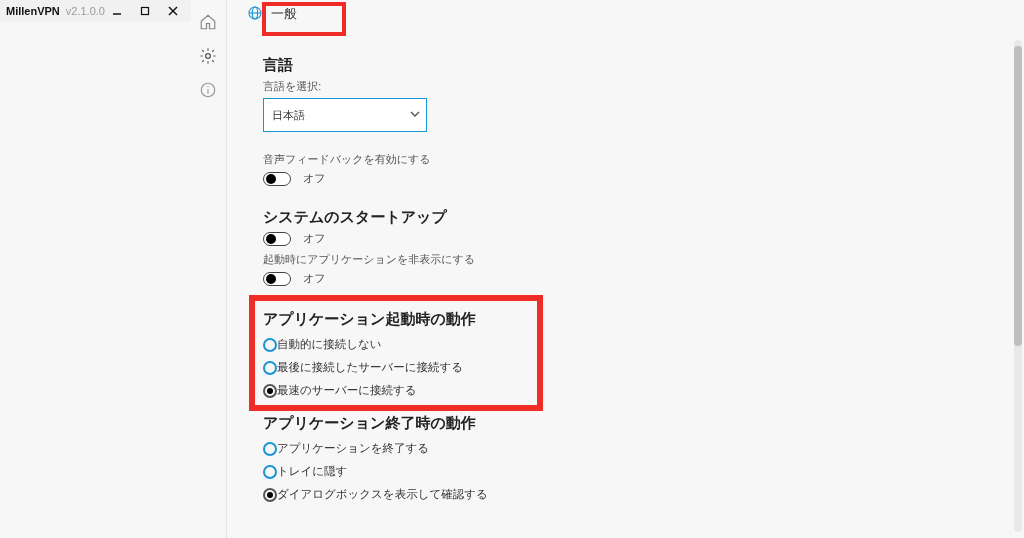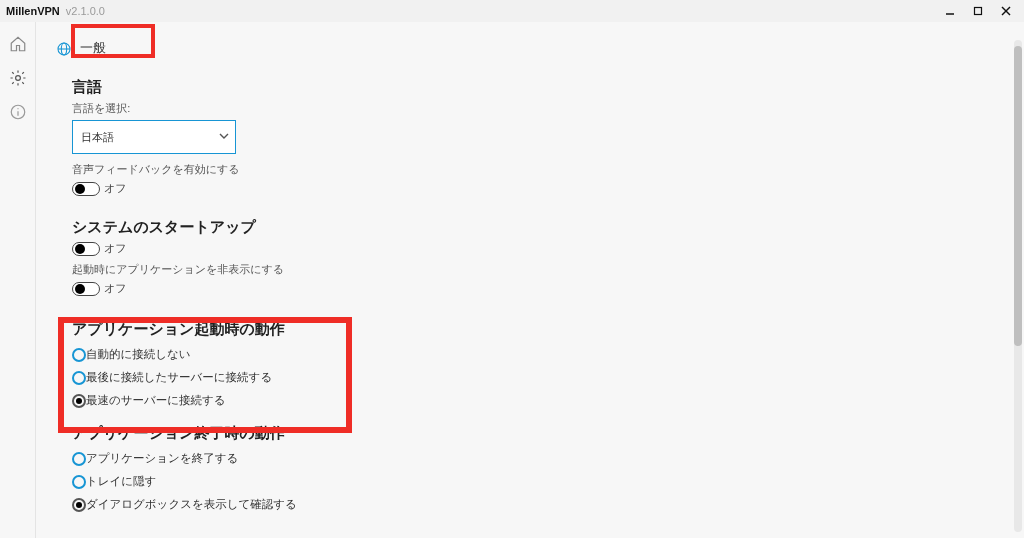--- a/index.html
+++ b/index.html
@@ -4,21 +4,21 @@
 <style>
   * { box-sizing: border-box; margin: 0; padding: 0; }
   html, body { height: 100%; width: 100%; }
   body {
     font-family: "Yu Gothic UI", "Meiryo", sans-serif;
     font-size: 12px;
     color: #333;
     background: #f7f7f7;
     overflow: hidden;
   }
-  .window { width: 1024px; height: 538px; background: #f7f7f7; display: flex; flex-direction: column; }
+  .window { width: 1024px; height: 538px; background: #f7f7f7; display: flex; flex-direction: row; }
 
   
   .titlebar {
     height: 22px;
     background: #f1f1f1;
     display: flex;
     align-items: center;
     padding: 0 6px;
     font-size: 11px;
     color: #444;
@@ -55,21 +55,21 @@
   .main { flex: 1; display: flex; flex-direction: column; min-width: 0; background:#f7f7f7; }
 
   
   .tabs {
     height: 40px;
     display: flex; align-items: center;
     padding-left: 6px;
     position: relative;
   }
   .tab {
-    display: flex; align-items: flex-end; gap: 8px;
+    display: flex; align-items: flex-start; gap: 8px;
     height: 30px; padding: 0 14px;
     font-size: 13px; color: #999;
   }
   .tab.active { color: #333; }
   .tab .ticon { color:#1795d4; font-size:14px; display:inline-flex; }
   .tab .ticon.gray { color:#bbb; }
   .tab-highlight {
     position: absolute;
     top: 2px; left: 35px;
     width: 84px; height: 34px;
@@ -96,21 +96,21 @@
     padding: 0 8px;
     font-size: 11px;
     color: #333;
   }
   .langselect .chev {
     position: absolute; right: 6px; top: 50%; transform: translateY(-50%);
     color:#666;
   }
 
   
-  .toggle-row { display: flex; align-items: flex-end; gap: 4px; margin-top: 4px; margin-bottom: 6px; }
+  .toggle-row { display: flex; align-items: flex-end; gap: 12px; margin-top: 4px; margin-bottom: 6px; }
   .toggle {
     width: 28px; height: 14px;
     border: 1px solid #444; border-radius: 8px;
     background: #fff;
     position: relative;
   }
   .toggle .knob {
     width: 10px; height: 10px;
     background: #000; border-radius: 50%;
     position: absolute; top: 1px; left: 2px;
@@ -229,21 +229,21 @@
         <h3 class="section-title">言語</h3>
         <div class="small-label">言語を選択:</div>
         <div class="langselect">
           <span>日本語</span>
           <span class="chev">
             <svg width="10" height="10" viewBox="0 0 10 10">
                 <path d="M1 3 L5 7 L9 3" fill="none" stroke="#555" stroke-width="1.4"></path>
               </svg>
           </span>
         </div>
-        <div class="small-label" style="margin-top:8px">音声フィードバックを有効にする</div>
+        <div class="small-label" style="margin-top:20px">音声フィードバックを有効にする</div>
         <div class="toggle-row">
           <div class="toggle">
               <div class="knob"></div>
             </div>
           <span class="tlabel">オフ</span>
         </div>
 
         <div class="section-gap"></div>
 
         <h3 class="section-title">システムのスタートアップ</h3>

